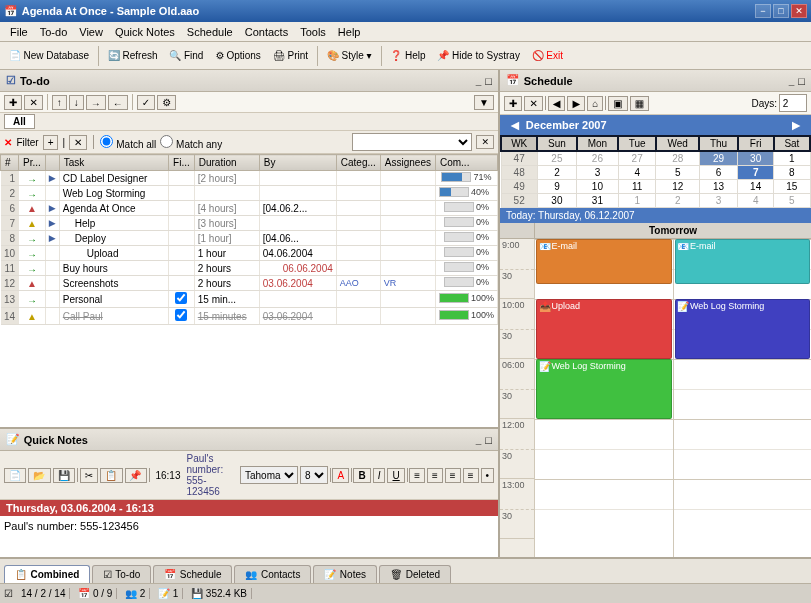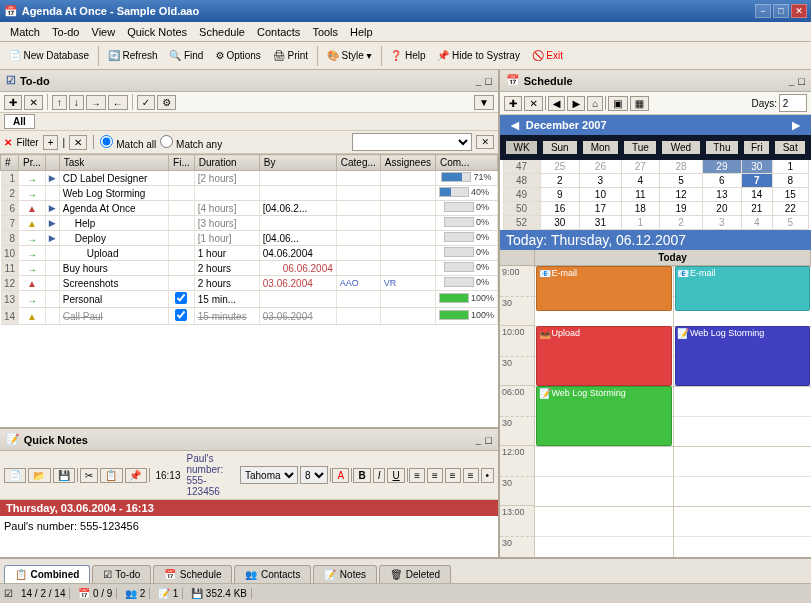--- a/index.html
+++ b/index.html
@@ -185,36 +185,36 @@
     .calendar-table {
       width: 100%;
       border-collapse: collapse;
       font-size: 10px;
       background: white;
     }
     .calendar-table th {
       background: #d8d4cc;
       text-align: center;
       padding: 1px 2px;
-      border: 6px solid #0f172a;
+      border: 2px solid #0f172a;
       font-weight: normal;
     }
     .calendar-table td {
       text-align: center;
       padding: 1px 2px;
       border: 1px solid #e0dcd4;
       cursor: pointer;
       width: 22px;
     }
     .cal-wk { background: #e8e4dc; color: #606060; }
     .today-bar {
       background: #4a78c0;
       color: white;
       padding: 2px 6px;
-      font-size: 14px;
+      font-size: 10px;
     }
 
     
     .day-view-header {
       display: flex;
       background: #d8d4cc;
       border-bottom: 1px solid #b8b0a0;
     }
     .day-col-header {
       flex: 1;
@@ -326,21 +326,21 @@
     <span style="margin-right:4px;">📅</span>
     <span class="title-bar-text">Agenda At Once - Sample Old.aao</span>
     <div class="title-bar-buttons">
       <div class="title-btn">−</div>
       <div class="title-btn">□</div>
       <div class="title-btn close">✕</div>
     </div>
   </div>
 
   <div class="menu-bar">
-    <span class="menu-item">Match</span>
+    <span class="menu-item">File</span>
     <span class="menu-item">To-do</span>
     <span class="menu-item">View</span>
     <span class="menu-item">Quick Notes</span>
     <span class="menu-item">Schedule</span>
     <span class="menu-item">Contacts</span>
     <span class="menu-item">Tools</span>
     <span class="menu-item">Help</span>
   </div>
 
   <div class="toolbar">
@@ -717,47 +717,37 @@
               <td class="cal-wk">49</td>
               <td>9</td>
               <td>10</td>
               <td>11</td>
               <td>12</td>
               <td>13</td>
               <td>14</td>
               <td>15</td>
             </tr>
             <tr>
-              <td class="cal-wk">50</td>
-              <td>16</td>
-              <td>17</td>
-              <td>18</td>
-              <td>19</td>
-              <td>20</td>
-              <td>21</td>
-              <td>22</td>
-            </tr>
-            <tr>
               <td class="cal-wk">52</td>
               <td>30</td>
               <td>31</td>
               <td style="color: rgb(160, 160, 160);">1</td>
               <td style="color: rgb(160, 160, 160);">2</td>
               <td style="color: rgb(160, 160, 160);">3</td>
               <td style="color: rgb(160, 160, 160);">4</td>
               <td style="color: rgb(160, 160, 160);">5</td>
             </tr>
           </tbody>
       </table>
 
       <div class="today-bar">Today: Thursday, 06.12.2007</div>
 
       <div class="day-view-header">
         <div style="width:35px; background:#d8d4cc; border-right:1px solid #b8b0a0;"></div>
-        <div class="day-col-header">Today</div>
+        <div class="day-col-header" style="border-right:none;">Tomorrow</div>
       </div>
 
       <div class="day-view-body" id="day-view-body">
 
       <div class="time-col">
             <div style="height: 60px; border-bottom: 1px solid rgb(208, 200, 184); position: relative; font-size: 9px; color: rgb(96, 96, 96);">
               <div style="padding-left: 2px; padding-top: 1px;">9:00</div>
               <div style="padding-left: 2px; padding-top: 1px; position: absolute; top: 30px; border-top: 1px dashed rgb(208, 200, 184); width: 100%;">30</div>
             </div>
             <div style="height: 60px; border-bottom: 1px solid rgb(208, 200, 184); position: relative; font-size: 9px; color: rgb(96, 96, 96);">

